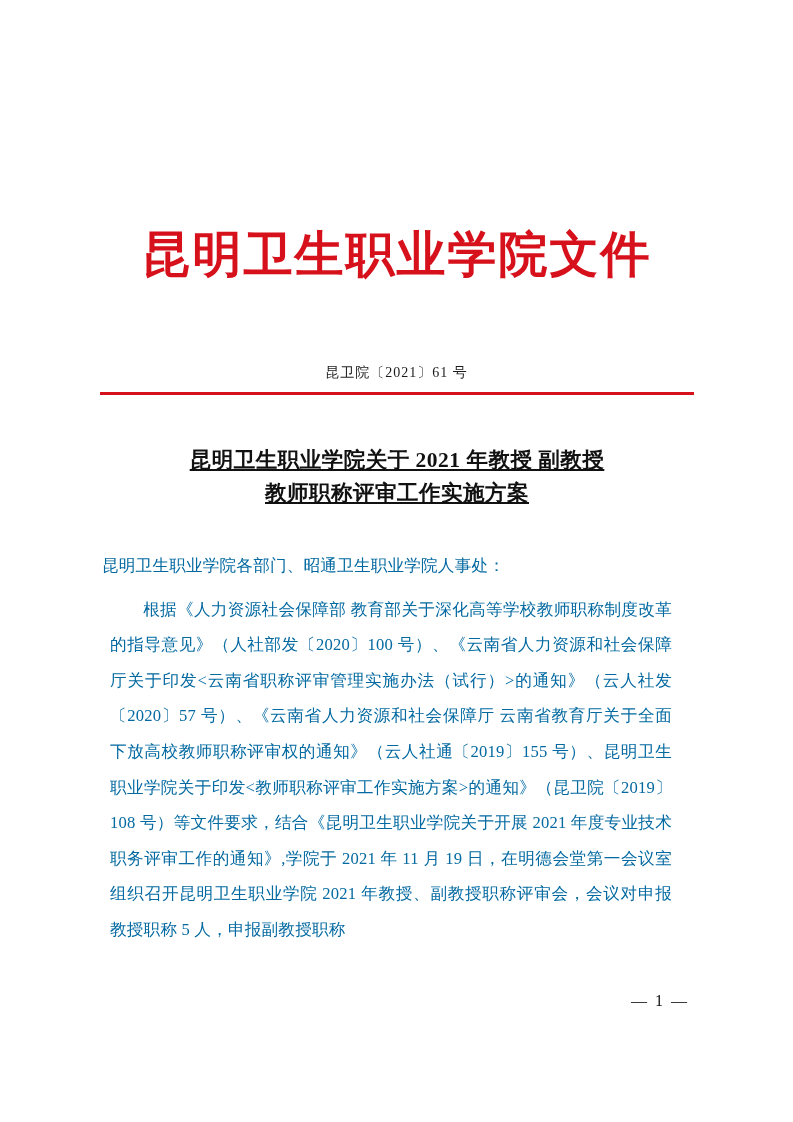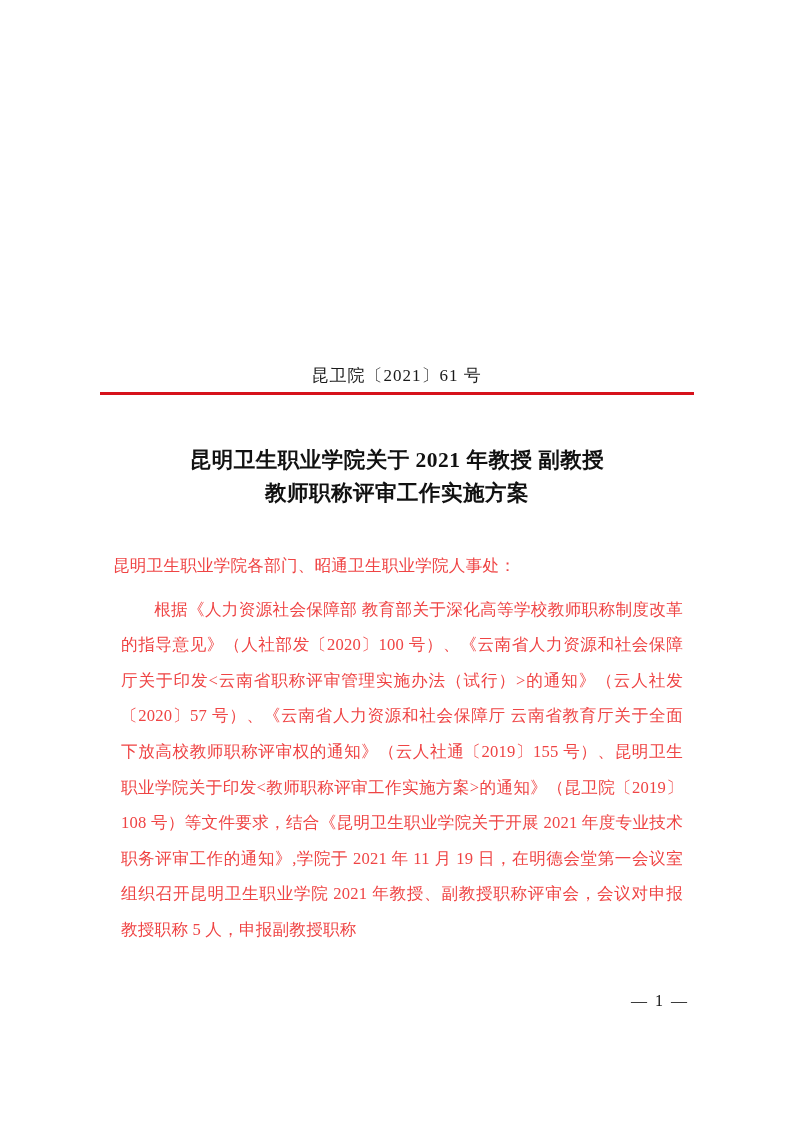--- a/index.html
+++ b/index.html
@@ -39,21 +39,21 @@
     letter-spacing: 2px;
     line-height: 1.1;
     white-space: nowrap;
   }
   .doc-number {
     position: absolute;
     left: 0;
     right: 0;
     top: 364px;
     text-align: center;
-    font-size: 17px;
+    font-size: 14px;
     color: #1a1a1a;
     letter-spacing: 1px;
   }
   .red-rule {
     position: absolute;
     left: 100px;
     width: 594px;
     top: 392px;
     height: 3px;
     background: #d6111b;
@@ -64,31 +64,32 @@
     position: absolute;
     left: 110px;
     width: 574px;
     top: 444px;
     text-align: center;
     font-weight: bold;
     font-size: 21.5px;
     line-height: 1.55;
     color: #111111;
     letter-spacing: 0.5px;
+    text-decoration: underline;
   }
 
   
   .body-block {
     position: absolute;
-    left: 113px;
+    left: 102px;
     width: 578px;
     top: 548px;
     font-size: 16.6px;
     line-height: 35.6px;
-    color: #ef4444;
+    color: #0369a1;
     letter-spacing: 0.2px;
     text-align: justify;
   }
   .salutation {
     margin: 0 0 0 0;
     text-indent: 0;
   }
   .para {
     margin: 8px;
     text-indent: 2em;
@@ -102,20 +103,23 @@
     font-size: 16px;
     color: #111111;
     letter-spacing: 2px;
   }
 </style>
 </head>
 <body>
 
 <div class="page">
 
+  <div class="masthead">
+    <div class="masthead-title">昆明卫生职业学院文件</div>
+  </div>
 
   <div class="doc-number">昆卫院〔2021〕61 号</div>
 
   <div class="red-rule"></div>
 
   <div class="doc-title">
     <div>昆明卫生职业学院关于 2021 年教授  副教授</div>
     <div>教师职称评审工作实施方案</div>
   </div>
 

